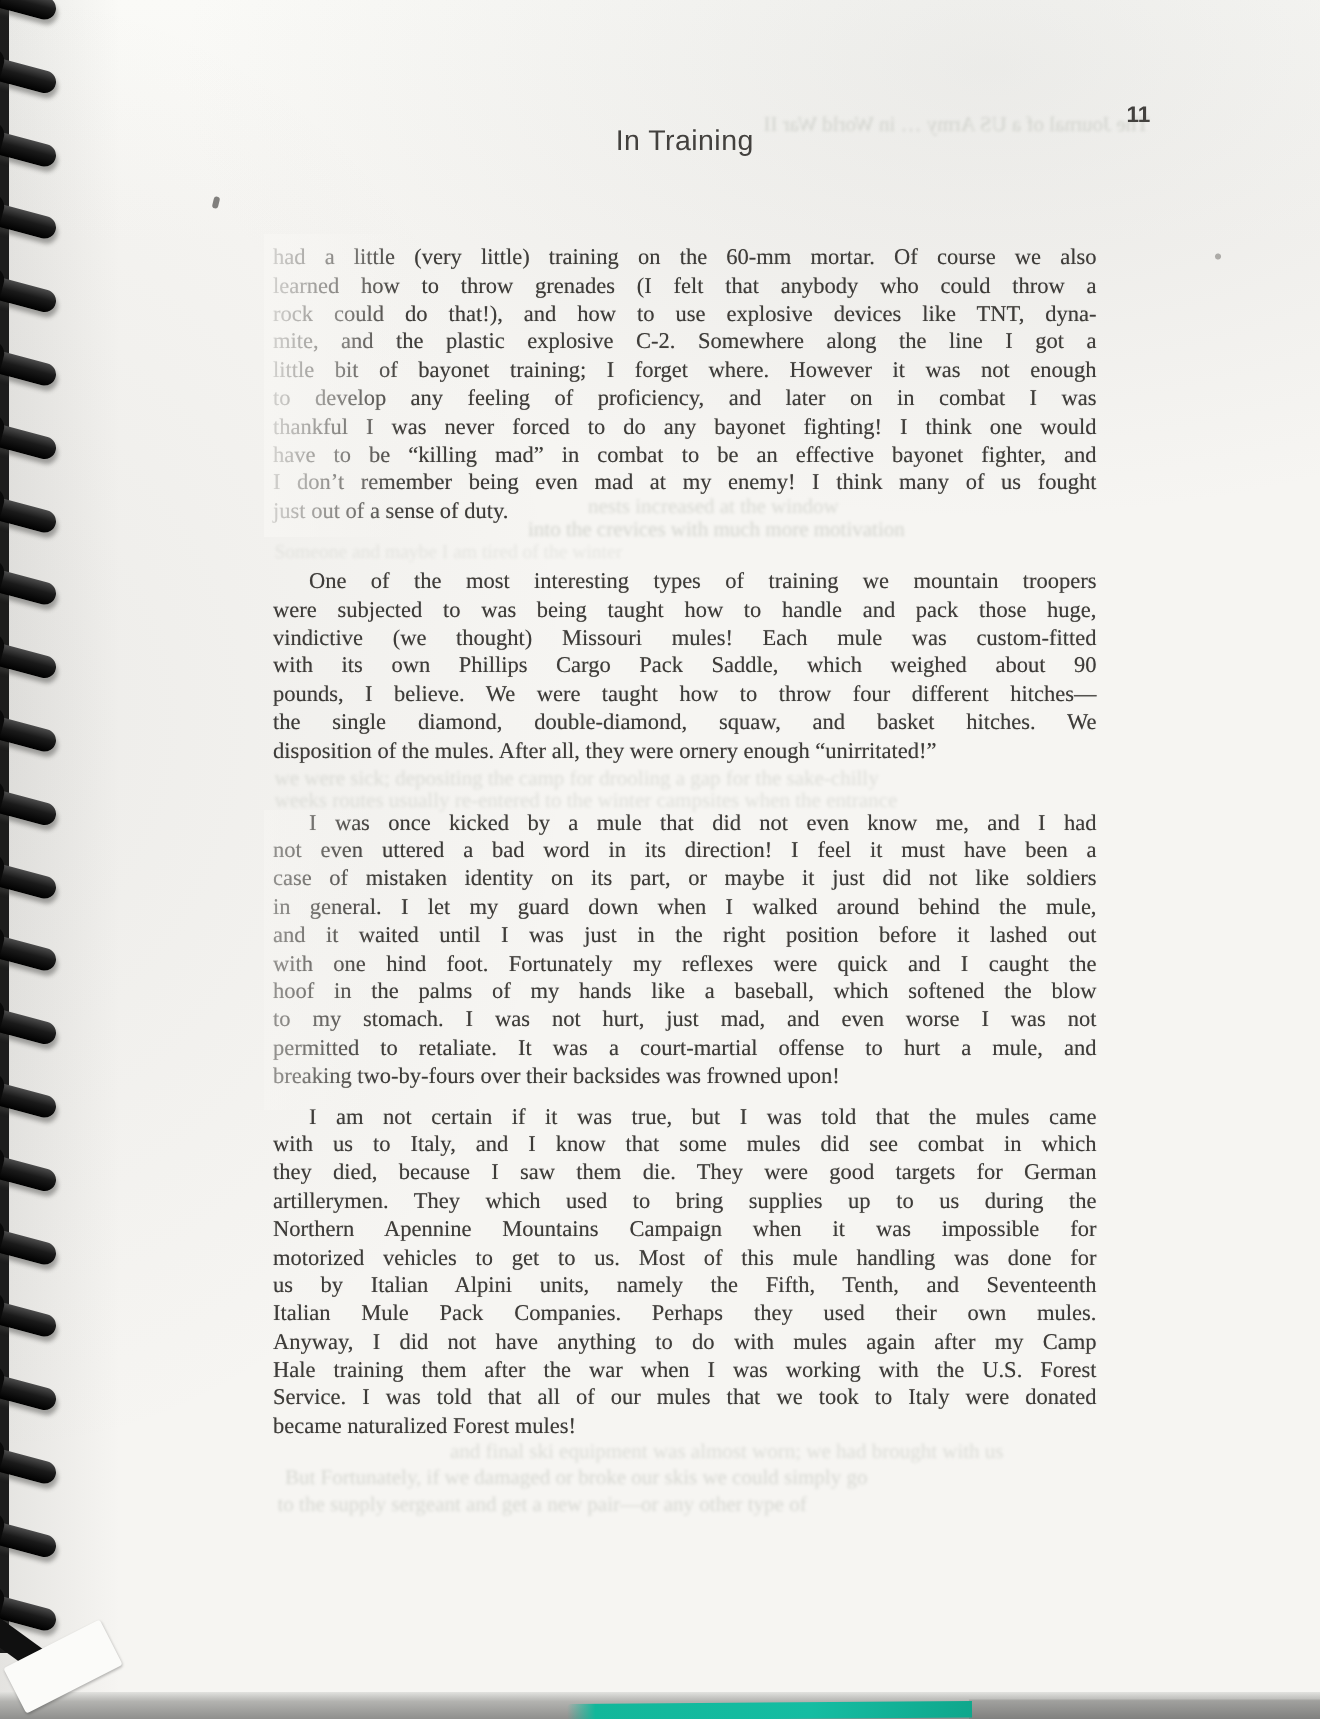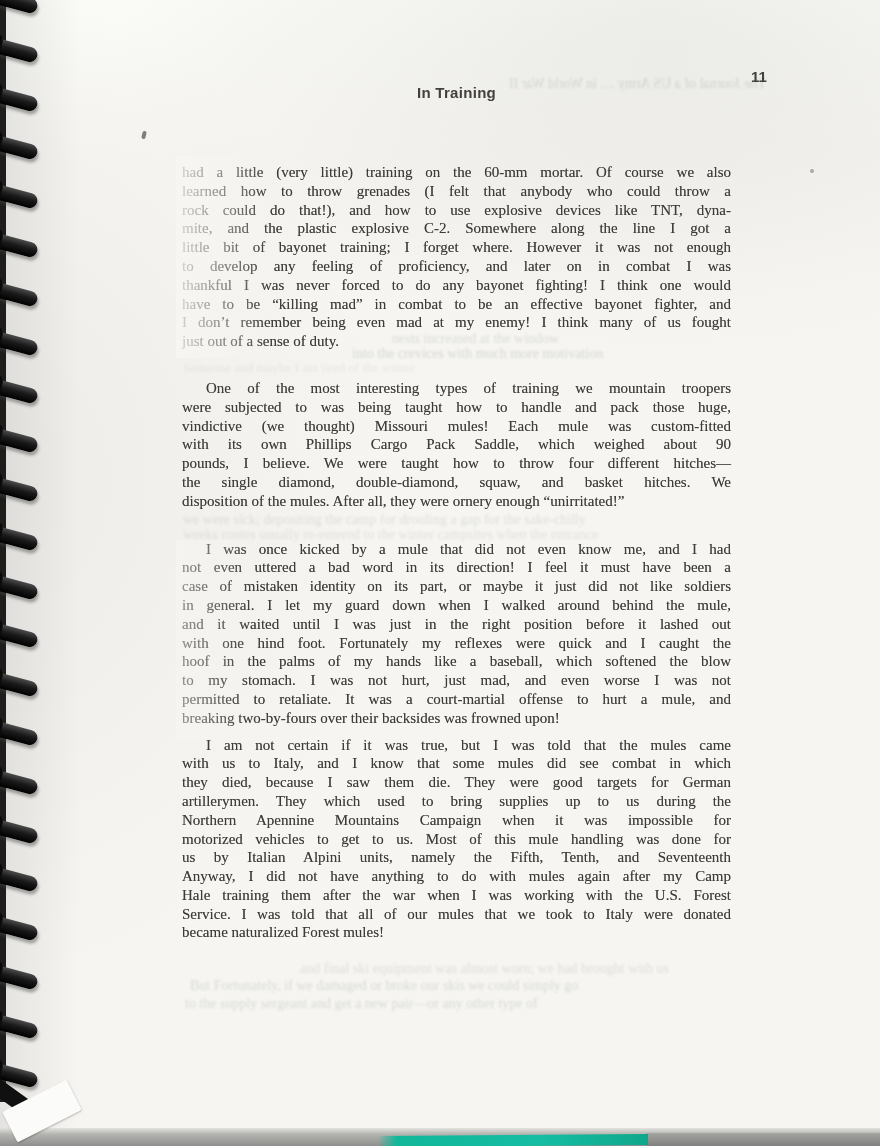--- a/index.html
+++ b/index.html
@@ -6,22 +6,22 @@
   .canvas{
     position:relative;width:880px;height:1146px;overflow:hidden;
     background:
       radial-gradient(900px 500px at 75% 4%, rgba(189,189,187,0.22), transparent 60%),
       radial-gradient(700px 900px at 0% 42%, rgba(120,120,118,0.07), transparent 55%),
       linear-gradient(180deg,#fafaf7 0%,#f6f5f2 14%,#f6f5f2 100%);
     font-family:"Liberation Serif","DejaVu Serif",serif;
   }
   
   .running-header{position:absolute;left:182px;top:84px;width:549px;text-align:center;z-index:2;}
-  .rh-title{font-family:"Liberation Sans","DejaVu Sans",sans-serif;font-weight:bold;
-    font-size:15px;letter-spacing:.3px;color:#43413e;}
+  .rh-title{font-family:"Liberation Sans","DejaVu Sans",sans-serif;font-weight:normal;
+    font-size:19px;letter-spacing:.3px;color:#43413e;}
   .page-number{position:absolute;left:751px;top:68px;font-family:"Liberation Sans","DejaVu Sans",sans-serif;
     font-weight:bold;font-size:15px;color:#43413e;z-index:2;}
   
   .body-text{position:absolute;left:182px;top:163px;width:549px;z-index:2;color:#3e3c39;}
   .tline{height:18.8px;line-height:18.8px;font-size:15px;text-align:justify;text-align-last:justify;
     white-space:normal;text-shadow:0 0 .45px rgba(62,60,57,.55);}
   .tline.lastline{text-align-last:left;}
   .tline.indent{padding-left:24px;}
   .para{margin:0;}
   
@@ -112,20 +112,21 @@
         <div class="tline lastline">breaking two-by-fours over their backsides was frowned upon!</div>
       </div>
       <div class="para" style="margin-top: 8px;">
         <div class="tline indent">I am not certain if it was true, but I was told that the mules came</div>
         <div class="tline">with us to Italy, and I know that some mules did see combat in which</div>
         <div class="tline">they died, because I saw them die. They were good targets for German</div>
         <div class="tline">artillerymen. They which used to bring supplies up to us during the</div>
         <div class="tline">Northern Apennine Mountains Campaign when it was impossible for</div>
         <div class="tline">motorized vehicles to get to us. Most of this mule handling was done for</div>
         <div class="tline">us by Italian Alpini units, namely the Fifth, Tenth, and Seventeenth</div>
+        <div class="tline">Italian Mule Pack Companies. Perhaps they used their own mules.</div>
         <div class="tline">Anyway, I did not have anything to do with mules again after my Camp</div>
         <div class="tline">Hale training them after the war when I was working with the U.S. Forest</div>
         <div class="tline">Service. I was told that all of our mules that we took to Italy were donated</div>
         <div class="tline lastline">became naturalized Forest mules!</div>
       </div>
     </div>
 
   <div class="fade-patch"></div>
   <div class="fade-patch2"></div>
   <div class="spine-shadow"></div>

